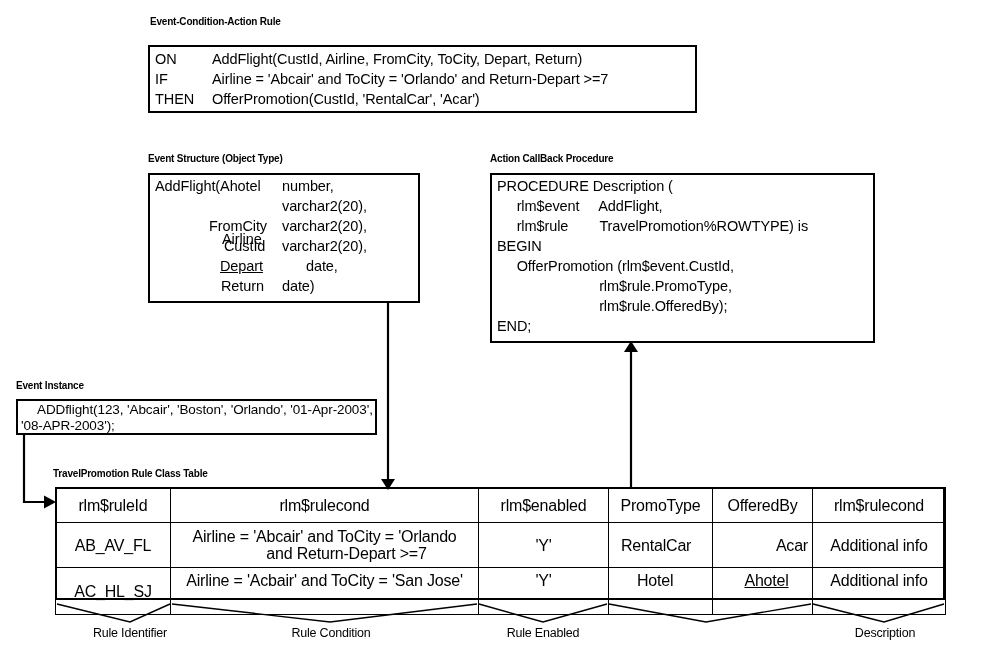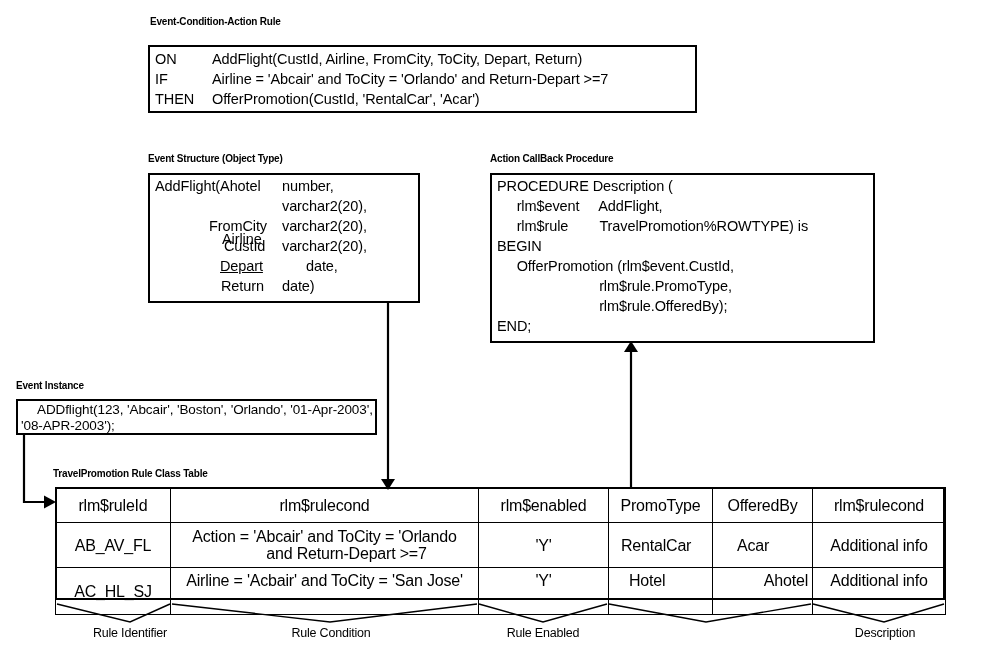--- a/index.html
+++ b/index.html
@@ -157,35 +157,35 @@
         <td>rlm$rulecond</td>
         <td>rlm$enabled</td>
         <td>PromoType</td>
         <td>OfferedBy</td>
         <td>rlm$rulecond</td>
       </tr>
 
       <tr class="body">
         <td>AB_AV_FL</td>
         <td>
-          <div>Action = 'Abcair' and ToCity = 'Orlando</div>
+          <div>Airline = 'Abcair' and ToCity = 'Orlando</div>
           <div style="padding-left:44px;">and Return-Depart &gt;=7</div>
         </td>
         <td>'Y'</td>
         <td style="text-align:left;padding-left:12px;">RentalCar</td>
-        <td style="text-align:left;padding-left:24px;">Acar</td>
+        <td style="text-align:right;padding-left:24px;">Acar</td>
         <td>Additional info</td>
       </tr>
 
       <tr class="body">
         <td>AC_HL_SJ</td>
         <td style="vertical-align:top;padding-top:4px;">Airline = 'Acbair' and ToCity = 'San Jose'</td>
         <td style="vertical-align:top;padding-top:4px;">'Y'</td>
-        <td style="text-align:left;padding-left:20px;vertical-align:top;padding-top:4px;">Hotel</td>
-        <td style="text-align:right;padding-left:12px;vertical-align:top;padding-top:4px;">Ahotel</td>
+        <td style="text-align:left;padding-left:28px;vertical-align:top;padding-top:4px;">Hotel</td>
+        <td style="text-align:center;padding-left:12px;vertical-align:top;padding-top:4px;text-decoration:underline;">Ahotel</td>
         <td style="vertical-align:top;padding-top:4px;">Additional info</td>
       </tr>
     </tbody>
   </table>
 
   <div class="tableframe" style="left:55px;top:487px;width:890px;height:113px;"></div>
 
   <div class="brace-label" style="left:206px;top:626px;width:250px;">Rule Condition</div>
   <div class="brace-label" style="left:5px;top:626px;width:250px;">Rule Identifier</div>
   <div class="brace-label" style="left:418px;top:626px;width:250px;">Rule Enabled</div>

